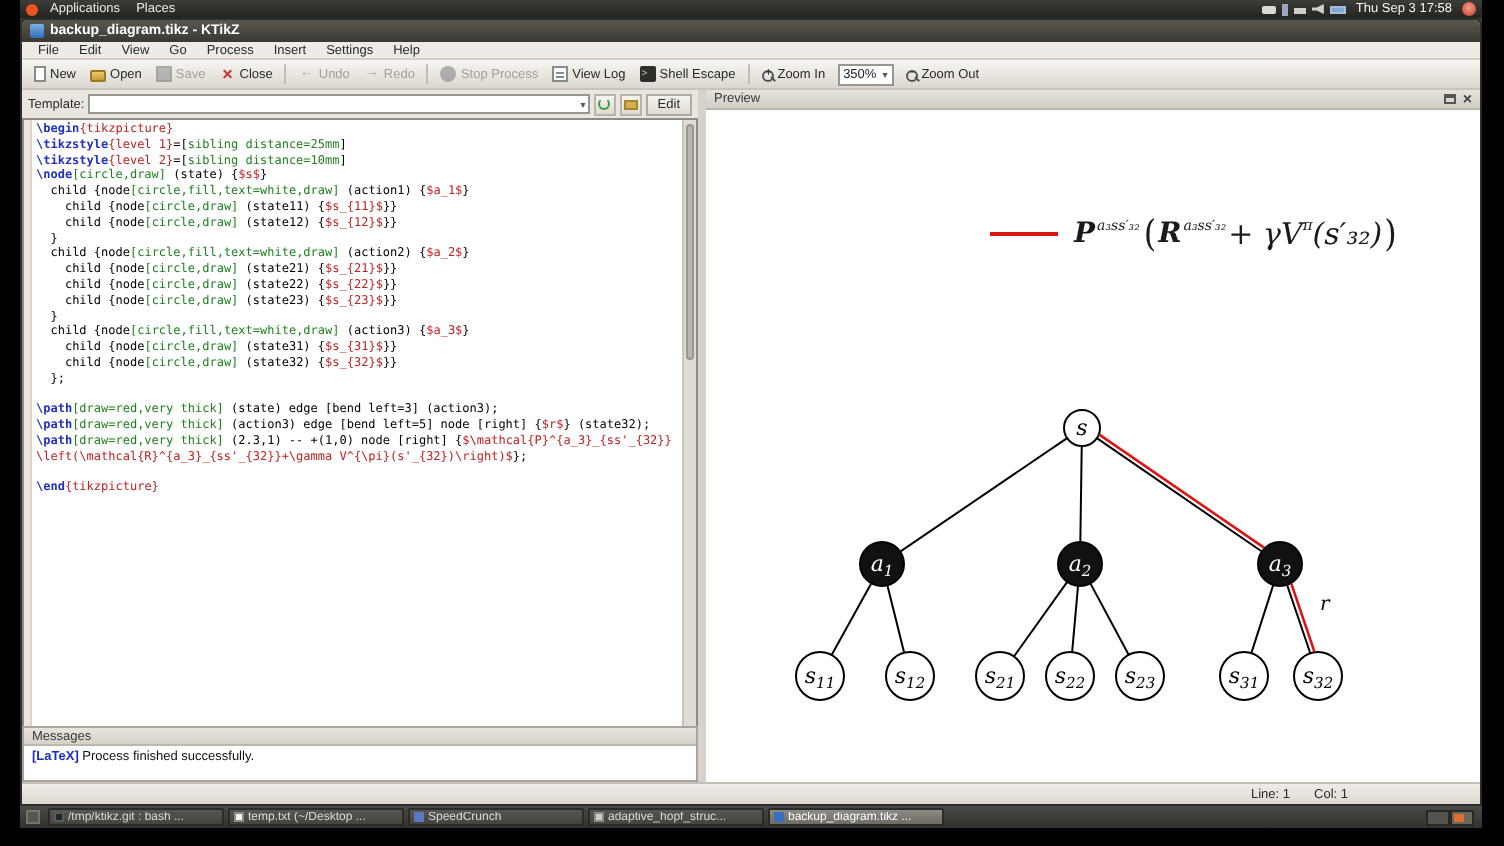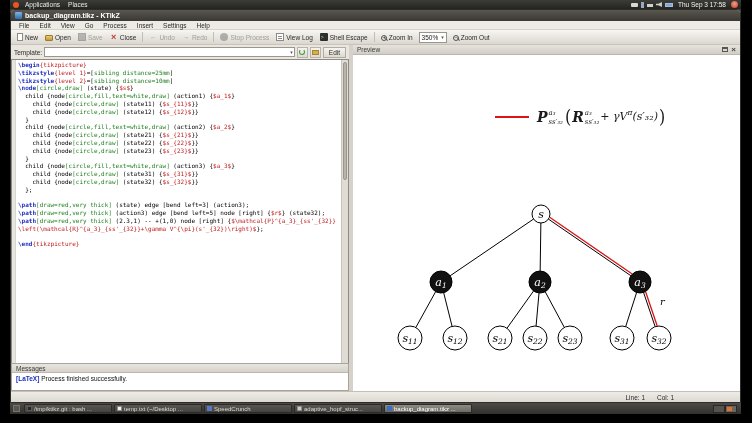--- a/index.html
+++ b/index.html
@@ -92,22 +92,22 @@
   .pv-btns{margin-left:auto;display:flex;gap:3px;align-items:center;}
   .pv-btn.float{width:6px;height:5px;border:1px solid #555;border-top-width:2px;}
   .pv-btn.close{font-size:8px;line-height:8px;color:#444;font-weight:bold;}
   .pv-body{position:absolute;left:0;top:10px;right:0;bottom:0;background:#fff;overflow:hidden;}
 
   
   .formula-row{position:absolute;left:142px;top:52px;display:flex;align-items:center;color:#1a1a1a;}
   .red-line{width:34px;height:2px;background:#dc1414;margin-right:8px;flex:none;}
   .formula-tokens{display:inline-flex;align-items:center;font-family:"DejaVu Serif",serif;font-style:italic;}
   .fx-cal{font-size:14px;font-weight:bold;margin-right:1px;}
-  .fx-stack{display:inline-flex;flex-direction:column;justify-content:space-between;height:16px;font-size:7px;line-height:7px;margin-right:1px;transform:translateY(1px);}
-  .fx-base{font-size:11px;}
+  .fx-stack{display:inline-flex;flex-direction:row;justify-content:space-between;height:16px;font-size:7px;line-height:7px;margin-right:1px;transform:translateY(1px);}
+  .fx-base{font-size:15px;}
   .fx-suponly{font-size:7.5px;transform:translateY(-4px);}
   .fx-paren{font-size:16px;font-style:normal;transform:scaleY(1.15);margin:0 1px;}
 
   .tree{position:absolute;left:0;top:0;}
 
   
   .statusbar{position:absolute;left:0;bottom:0;right:0;height:11px;background:linear-gradient(#efece7,#dcd8d1);border-top:1px solid #c4c0b8;display:flex;align-items:center;justify-content:flex-end;gap:12px;padding-right:66px;font-size:6.5px;color:#2a2a28;}
 
   
   .taskbar{position:absolute;left:0;bottom:0;right:0;height:11px;background:linear-gradient(#4c4a47,#33312e);display:flex;align-items:center;padding:0 3px;}

